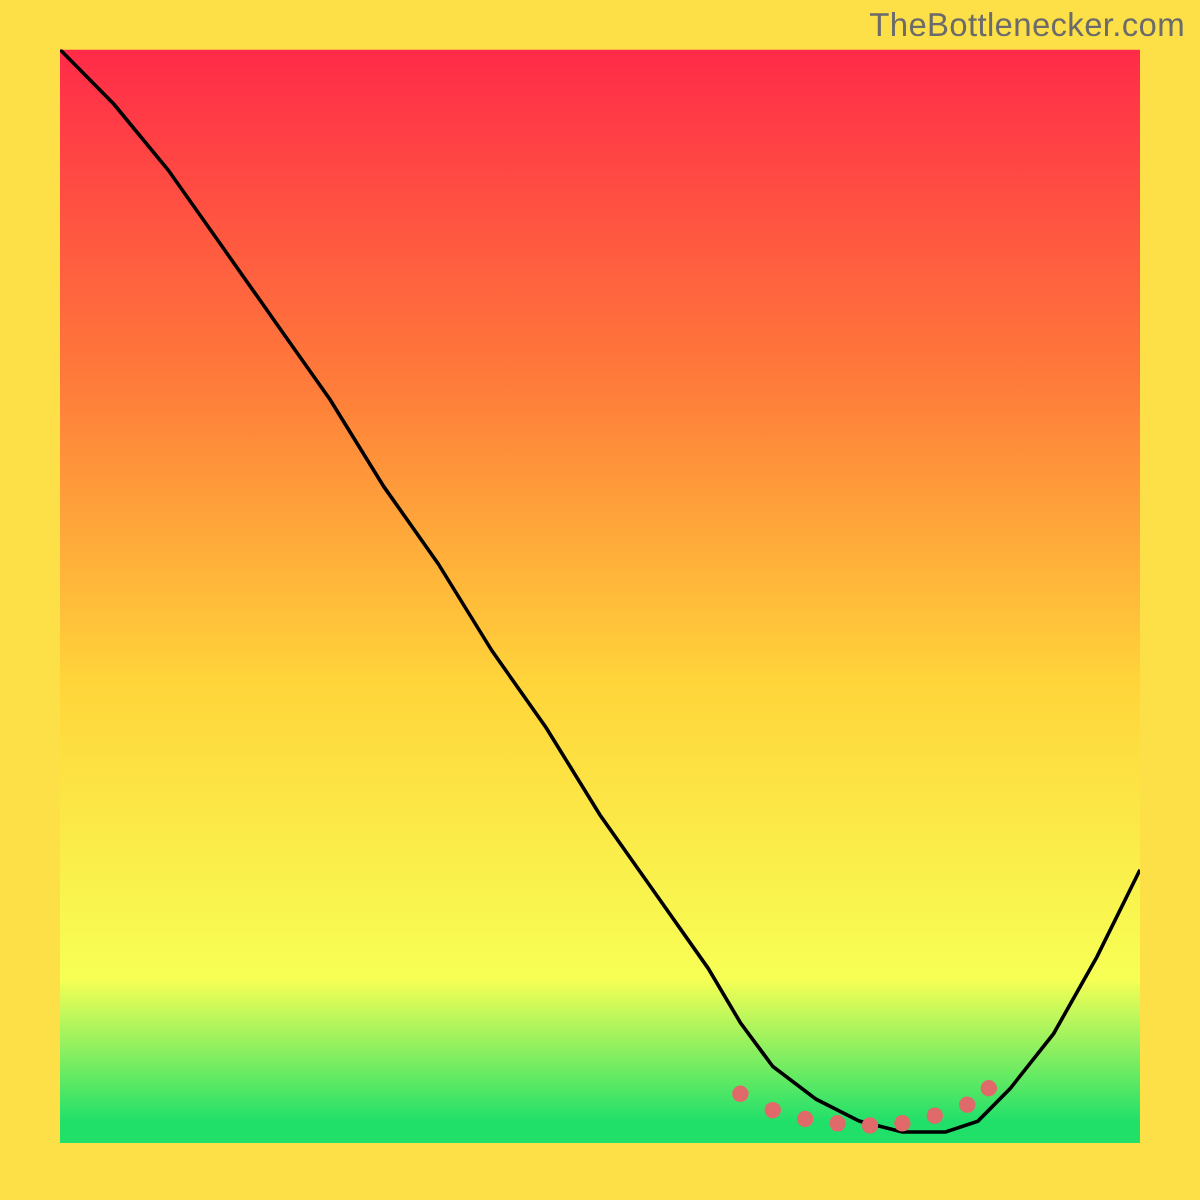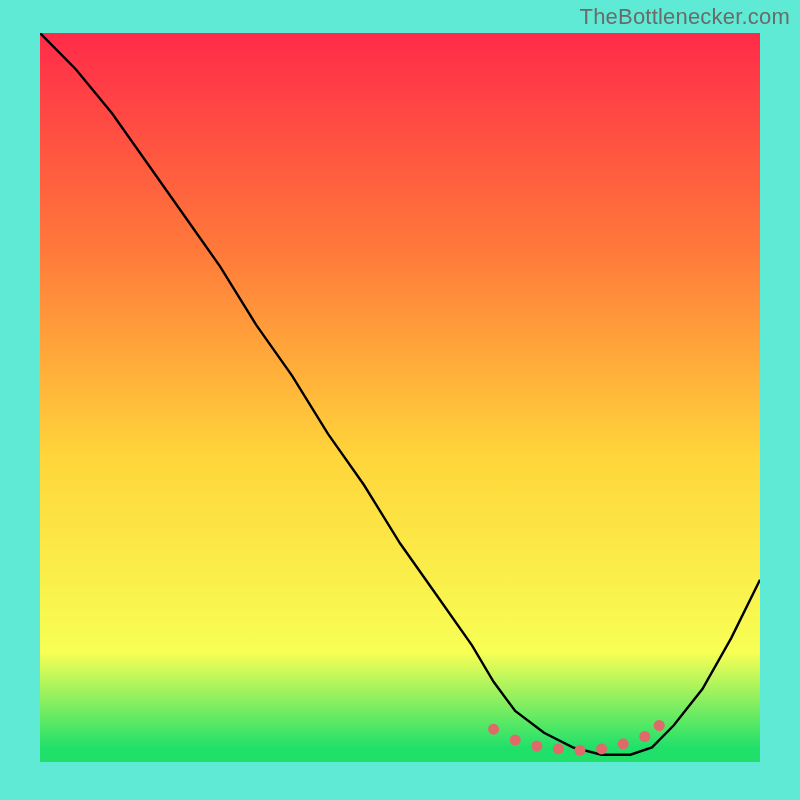--- a/index.html
+++ b/index.html
@@ -8,21 +8,21 @@
     background: #000;
     width: 800px;
     height: 800px;
     overflow: hidden;
     font-family: Arial, Helvetica, sans-serif;
   }
   .frame {
     position: relative;
     width: 800px;
     height: 800px;
-    background: #5eead4;
+    background: #fde047;
   }
   .watermark {
     position: absolute;
     top: 4px;
     right: 10px;
     color: #6b6b6b;
     font-size: 22px;
     font-weight: 500;
     letter-spacing: 0.2px;
   }

